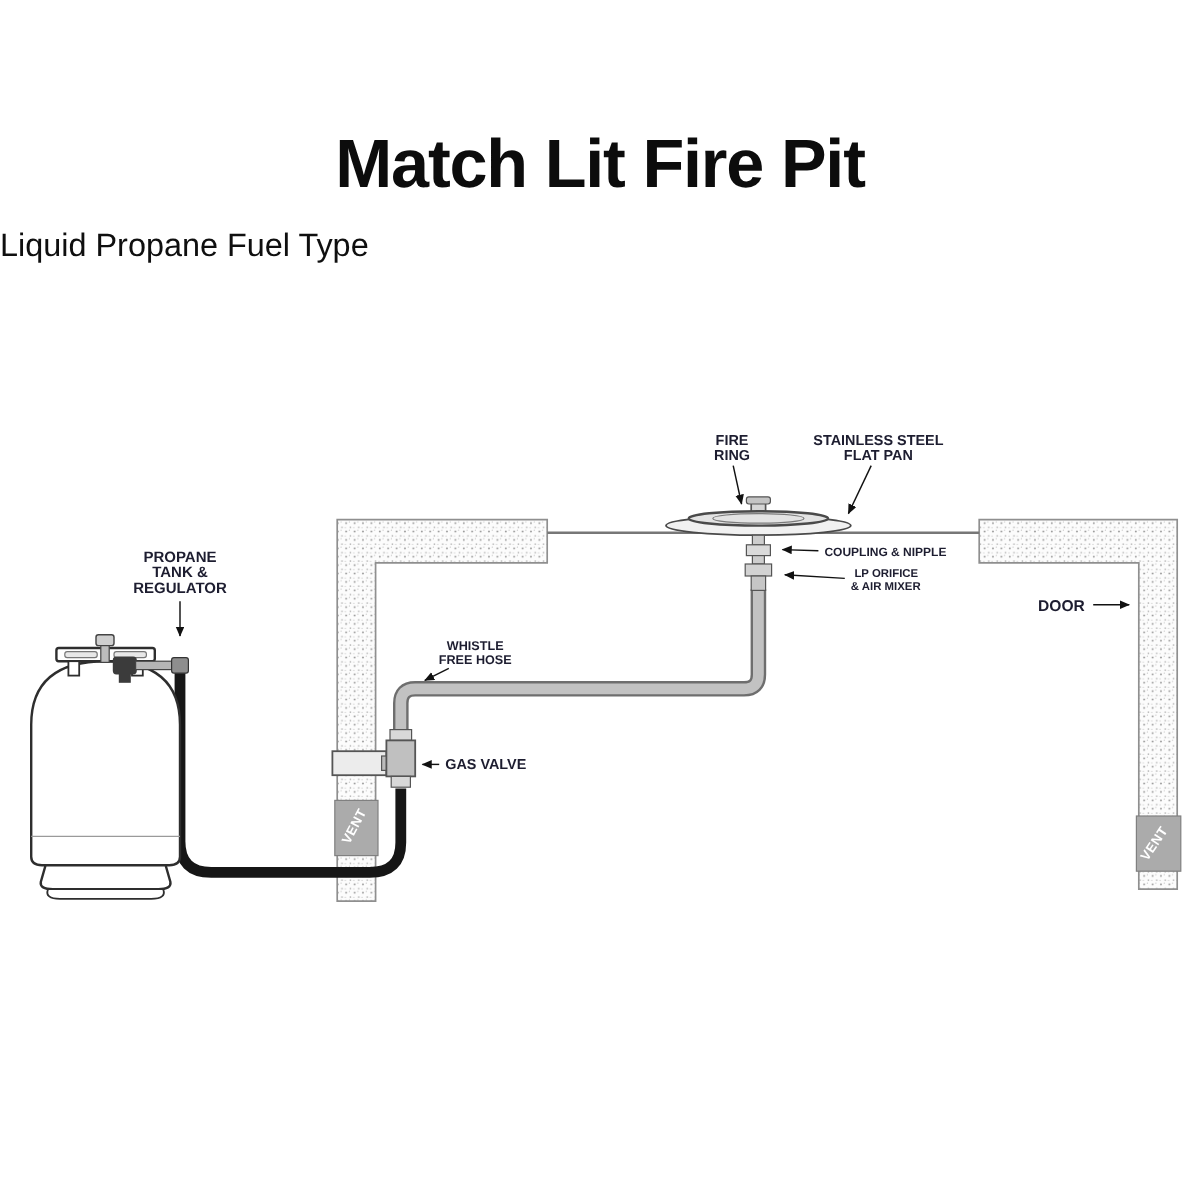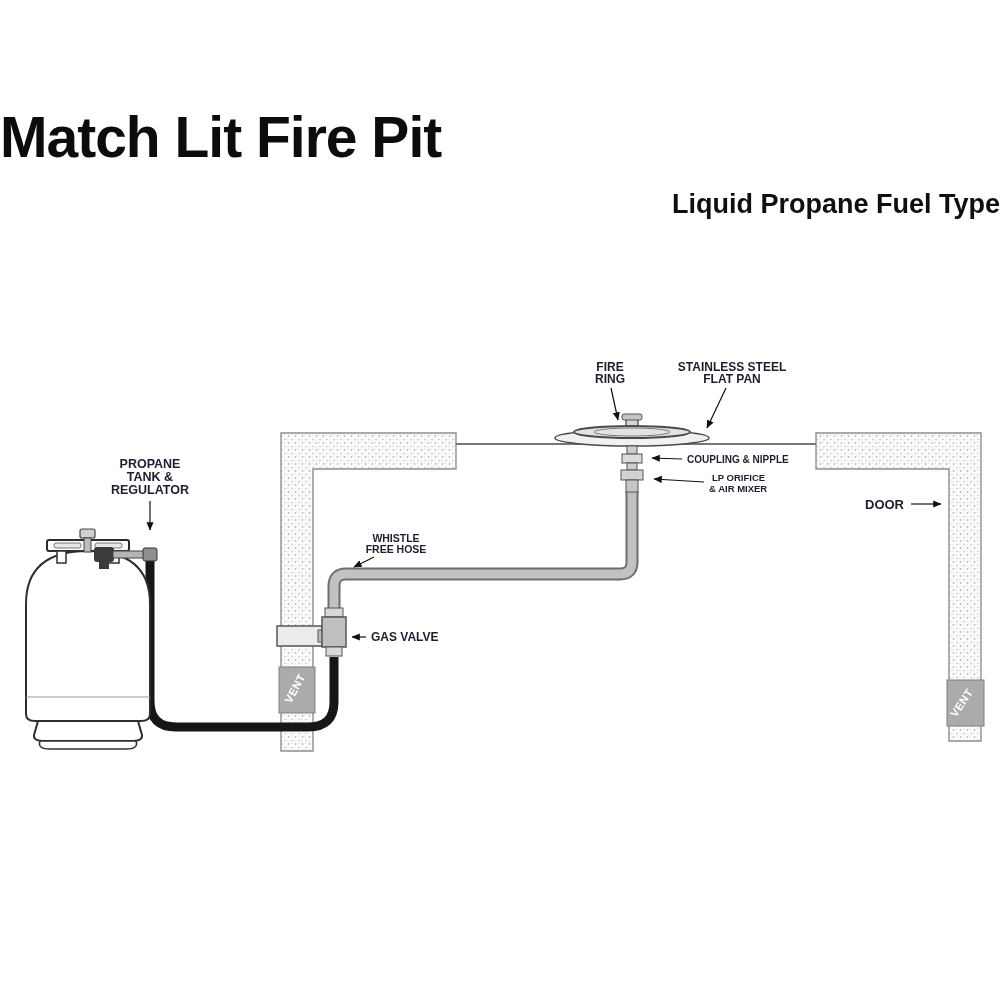--- a/index.html
+++ b/index.html
@@ -5,28 +5,28 @@
   html,body{margin:0;padding:0;background:#ffffff;}
   .page{
     position:relative;
     width:1000px;height:1000px;
     background:#ffffff;
     font-family:"Liberation Sans",sans-serif;
     overflow:hidden;
   }
   .title{
     position:absolute;top:104px;left:0;width:1000px;
-    text-align:left;
+    text-align:center;
     font-size:57px;font-weight:bold;letter-spacing:-1px;
     color:#0c0c0c;
   }
   .subtitle{
     position:absolute;top:189px;left:0;width:1000px;
-    text-align:right;
-    font-size:27px;font-weight:bold;
+    text-align:left;
+    font-size:27px;font-weight:normal;
     color:#0f0f0f;
   }
   svg{position:absolute;top:0;left:0;}
   .lbl{
     font-family:"Liberation Sans",sans-serif;
     font-weight:bold;
     fill:#1d1d30;
   }
   .vent-txt{
     font-family:"Liberation Sans",sans-serif;

